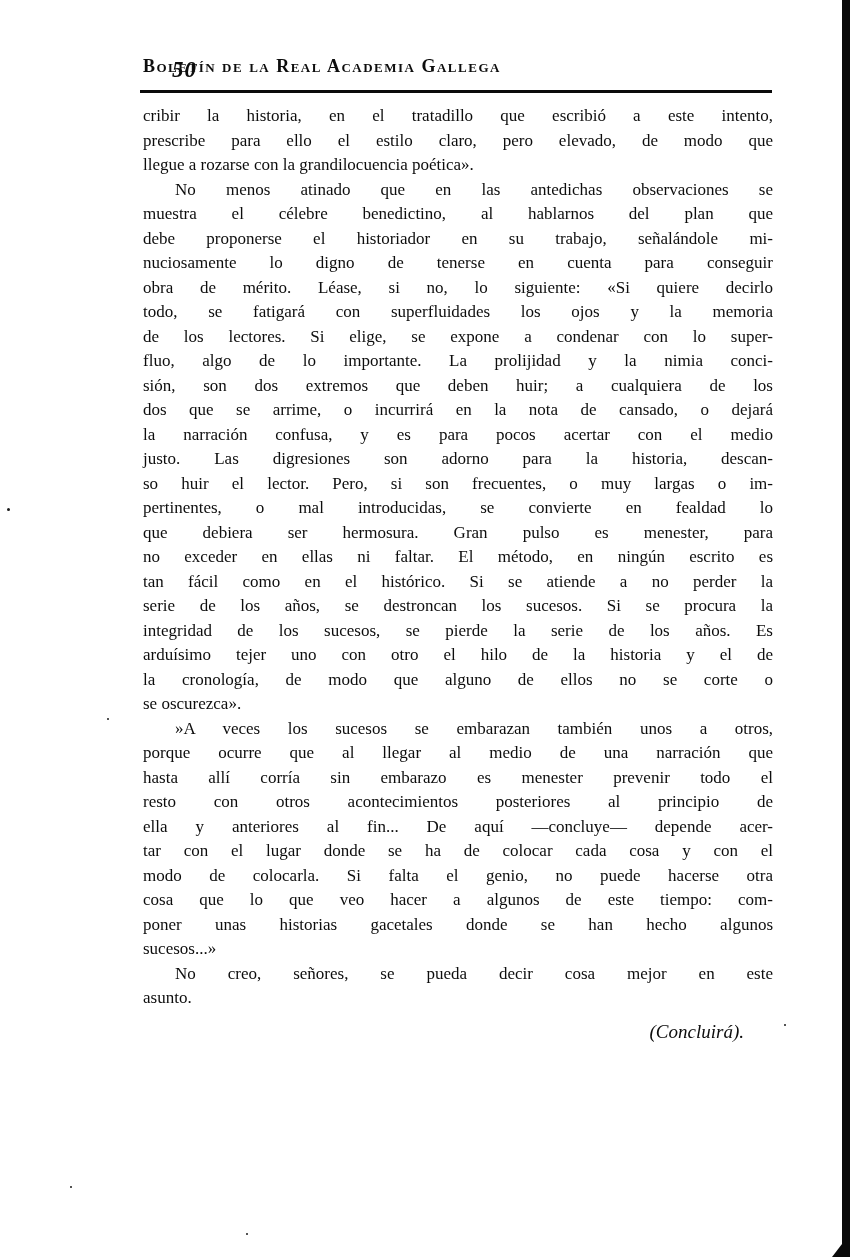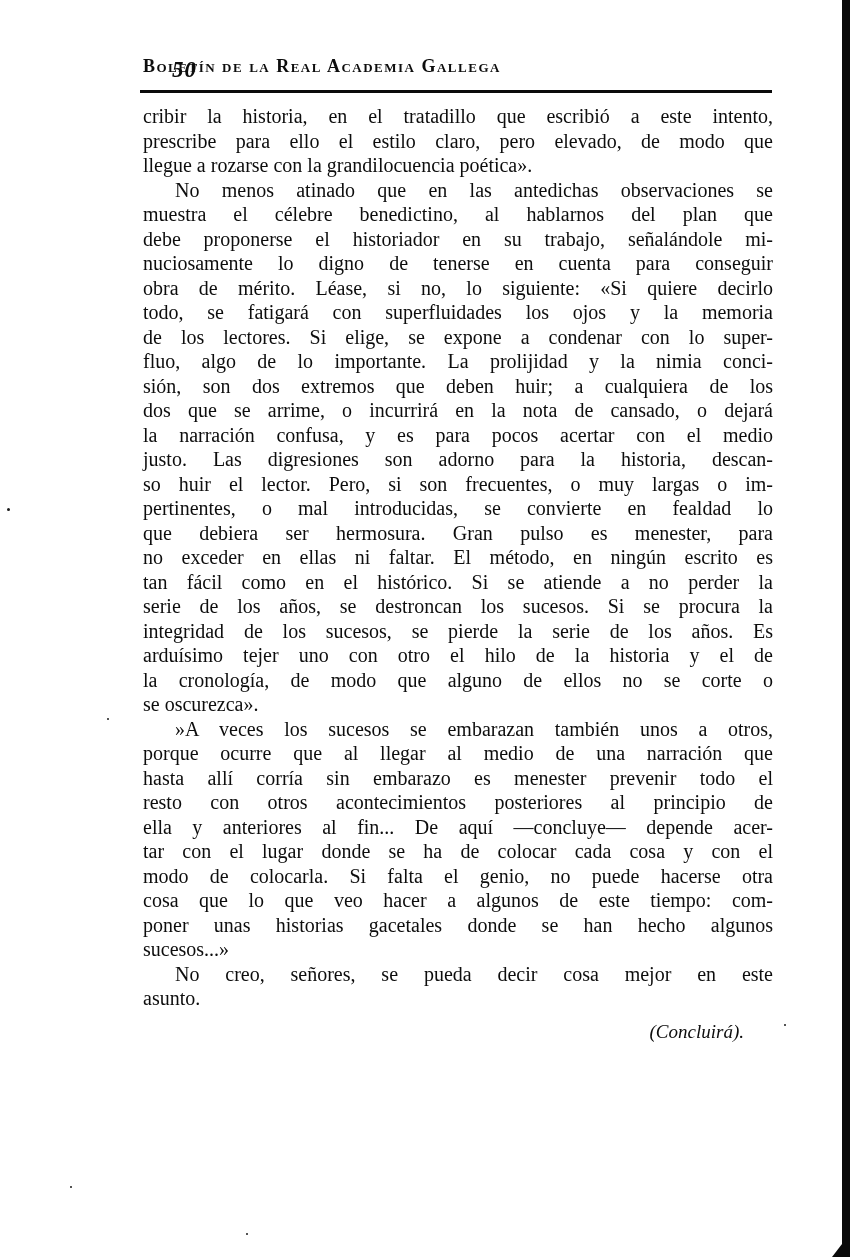--- a/index.html
+++ b/index.html
@@ -42,21 +42,21 @@
     top: 90px;
     width: 632px;
     height: 3px;
     background: #0a0a0a;
   }
   .text-column {
     position: absolute;
     left: 143px;
     top: 104px;
     width: 630px;
-    font-size: 20px;
+    font-size: 17px;
     line-height: 24.5px;
   }
   .paragraph { margin: 0; }
   .line {
     text-align: justify;
     text-align-last: justify;
     white-space: normal;
   }
   .line.last { text-align-last: left; }
   .line.indent { text-indent: 32px; }

